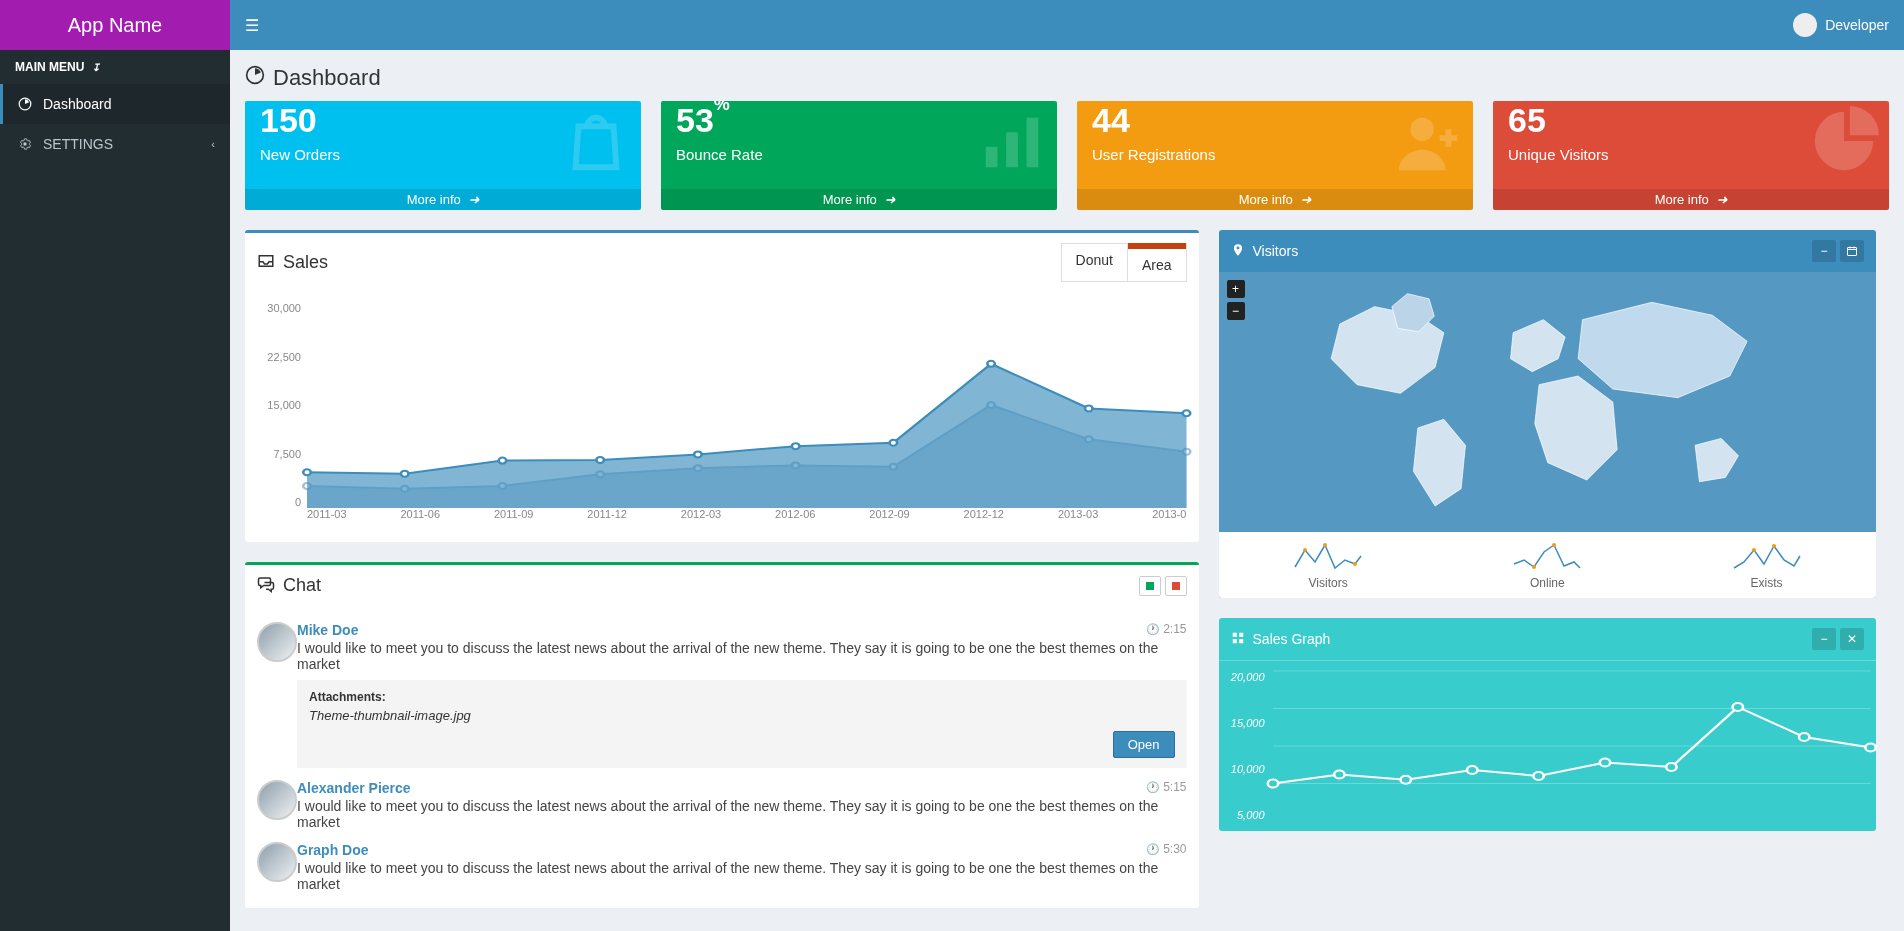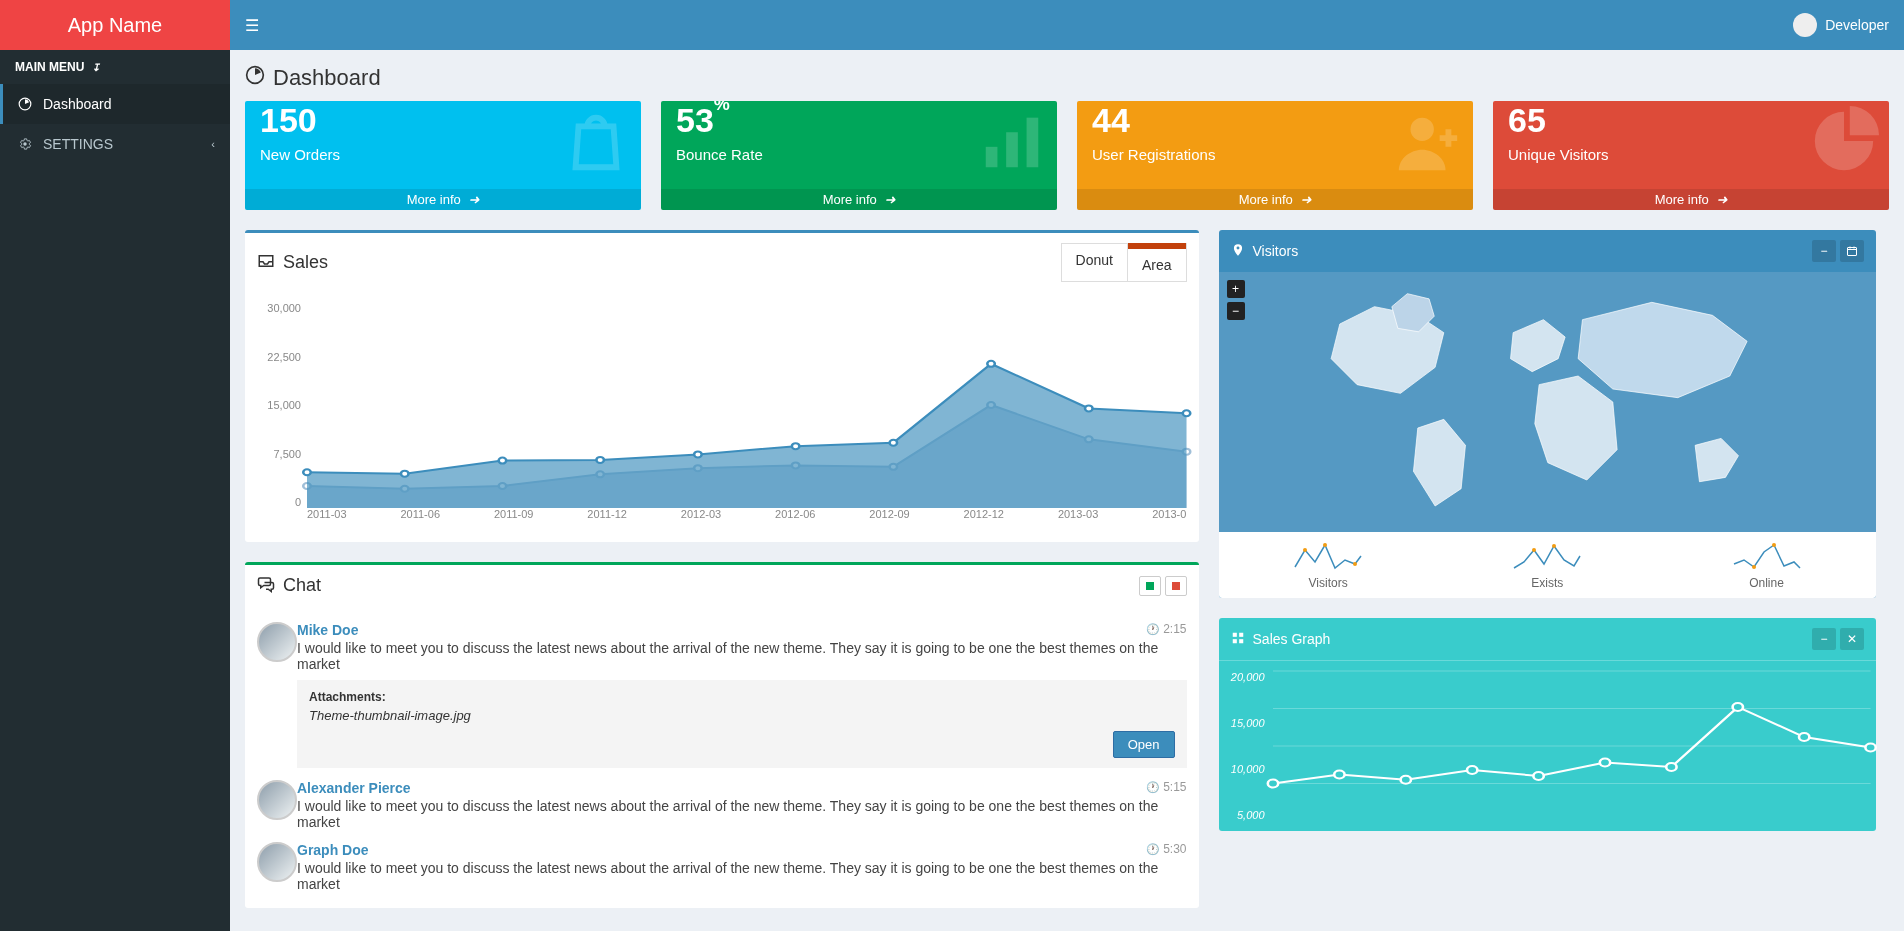--- a/index.html
+++ b/index.html
@@ -1,21 +1,21 @@
 <!DOCTYPE html>
 <html><head>
 <meta charset="utf-8">
 <style>
 * { box-sizing: border-box; margin: 0; padding: 0; }
 body { font-family: -apple-system, BlinkMacSystemFont, "Segoe UI", sans-serif; background: #ecf0f5; font-size: 14px; color: #333; }
 .wrapper { display: flex; min-height: 100vh; }
 
 
 .sidebar { width: 230px; background: #222d32; color: #b8c7ce; flex-shrink: 0; }
-.logo { height: 50px; display: flex; align-items: center; justify-content: center; background: #ef4444; color: #fff; font-size: 20px; font-weight: 400; }
+.logo { height: 50px; display: flex; align-items: center; justify-content: center; background: #a21caf; color: #fff; font-size: 20px; font-weight: 400; }
 .menu-header { padding: 10px 15px; font-size: 12px; font-weight: bold; color: #fff; }
 .menu-header i { margin-left: 4px; font-size: 10px; }
 .menu-item { display: flex; align-items: center; padding: 12px 15px; color: #b8c7ce; cursor: pointer; }
 .menu-item.active { background: #1e282c; color: #fff; border-left: 3px solid #3c8dbc; padding-left: 12px; }
 .menu-item .icon { width: 20px; margin-right: 8px; display: inline-flex; align-items: center; justify-content: center; }
 .menu-item .chevron { margin-left: auto; font-size: 11px; }
 
 
 .main { flex: 1; display: flex; flex-direction: column; }
 .top-nav { height: 50px; background: #3c8dbc; display: flex; align-items: center; padding: 0 15px; color: #fff; }
@@ -370,37 +370,37 @@
                     <g fill="#f39c12">
                       <circle cx="12" cy="8" r="2"></circle>
                       <circle cx="32" cy="3" r="2"></circle>
                       <circle cx="62" cy="22" r="2"></circle>
                     </g>
                   </svg>
                 <div class="sl">Visitors</div>
               </div>
               <div class="spark-cell">
                 <svg width="70" height="32" viewBox="0 0 70 32">
+                    <polyline points="2,22 12,18 22,25 32,10 42,3 52,24 62,20 68,26" fill="none" stroke="#3c8dbc" stroke-width="1.5"></polyline>
+                    <g fill="#f39c12">
+                      <circle cx="42" cy="3" r="2"></circle>
+                      <circle cx="22" cy="25" r="2"></circle>
+                    </g>
+                  </svg>
+                <div class="sl">Online</div>
+              </div>
+              <div class="spark-cell">
+                <svg width="70" height="32" viewBox="0 0 70 32">
                     <polyline points="2,26 12,20 22,8 32,22 42,4 52,18 62,24 68,14" fill="none" stroke="#3c8dbc" stroke-width="1.5"></polyline>
                     <g fill="#f39c12">
                       <circle cx="22" cy="8" r="2"></circle>
                       <circle cx="42" cy="4" r="2"></circle>
                     </g>
                   </svg>
                 <div class="sl">Exists</div>
-              </div>
-              <div class="spark-cell">
-                <svg width="70" height="32" viewBox="0 0 70 32">
-                    <polyline points="2,22 12,18 22,25 32,10 42,3 52,24 62,20 68,26" fill="none" stroke="#3c8dbc" stroke-width="1.5"></polyline>
-                    <g fill="#f39c12">
-                      <circle cx="42" cy="3" r="2"></circle>
-                      <circle cx="22" cy="25" r="2"></circle>
-                    </g>
-                  </svg>
-                <div class="sl">Online</div>
               </div>
             </div>
           </div>
 
           <div class="sg-box">
             <div class="box-header">
               <span>
                 <svg width="14" height="14" viewBox="0 0 24 24" fill="#fff">
                     <rect x="3" y="3" width="7" height="7"></rect>
                     <rect x="14" y="3" width="7" height="7"></rect>

